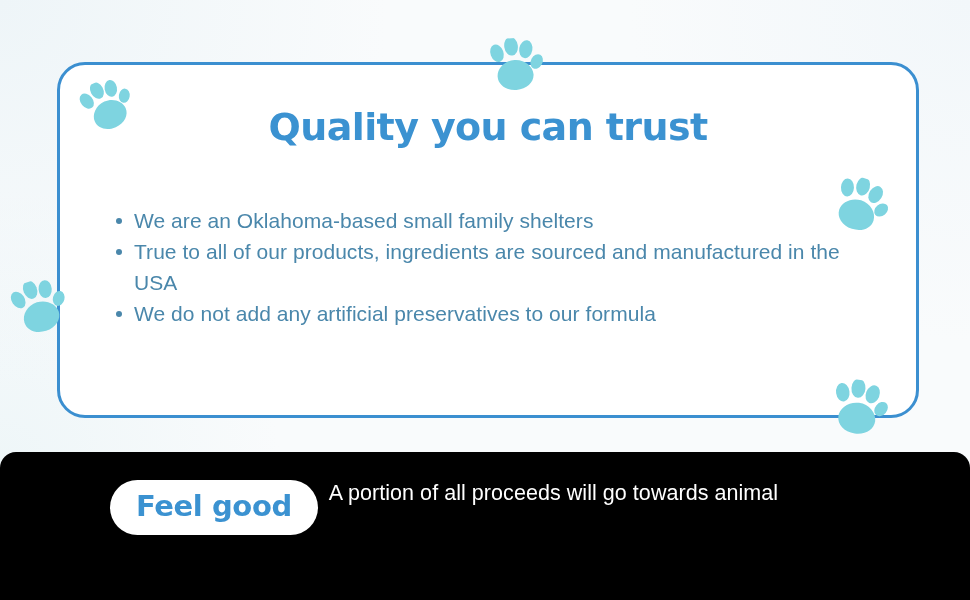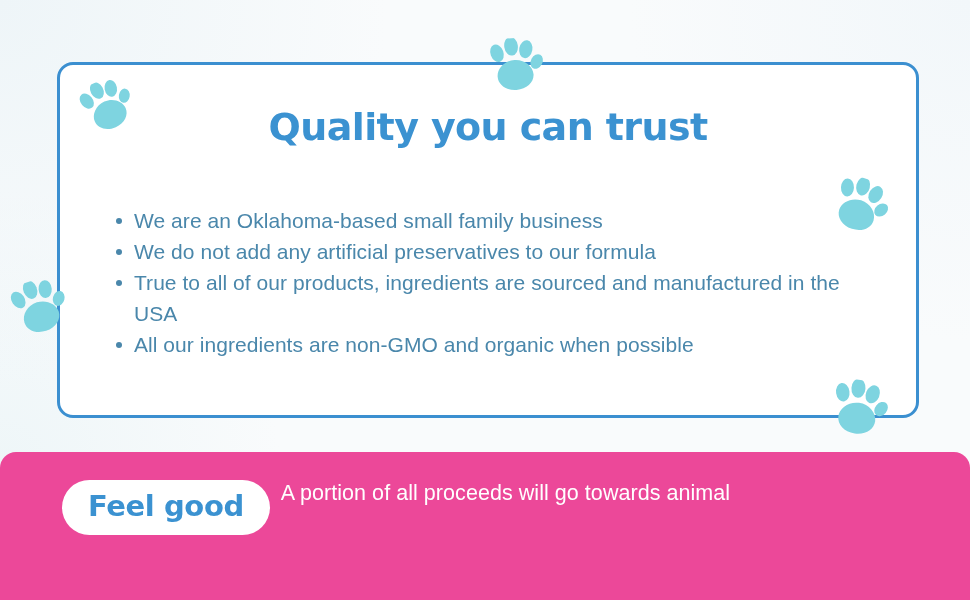--- a/index.html
+++ b/index.html
@@ -30,21 +30,21 @@
 
   
   .trust-card {
     position: absolute;
     left: 57px;
     top: 62px;
     width: 862px;
     height: 356px;
     background: #ffffff;
     border: 3px solid #3b8fd0;
-    border-radius: 16px;
+    border-radius: 28px;
     z-index: 2;
   }
 
   .card-title {
     position: absolute;
     left: 0;
     right: 0;
     top: 40px;
     text-align: center;
     font-family: "DejaVu Sans", sans-serif;
@@ -97,26 +97,27 @@
   .paw-left-edge  { left: 8px;   top: 280px; width: 62px;  height: 58px;  transform: rotate(-18deg); }
   .paw-bottom-r   { left: 826px; top: 380px; width: 64px;  height: 60px;  transform: rotate(8deg); }
 
   
   .feel-good-banner {
     position: absolute;
     left: 0;
     top: 452px;
     width: 970px;
     height: 148px;
-    background: #ec4899;
+    background: #000000;
     border-radius: 16px 16px 0 0;
     z-index: 3;
     display: flex;
     align-items: flex-start;
     padding-top: 26px;
+    padding-left: 48px;
   }
 
   .feel-good-pill {
     flex: 0 0 auto;
     margin-left: 62px;
     margin-top: 2px;
     background: #ffffff;
     border-radius: 30px;
     padding: 9px 26px 12px 26px;
     font-family: "DejaVu Sans", sans-serif;
@@ -140,24 +141,23 @@
 </style>
 </head>
 <body>
 
 <div class="bg-wash"></div>
 
 <section class="trust-card">
   <h1 class="card-title">Quality you can trust</h1>
 
   <ul class="bullet-list">
-    <li class="bullet-item">We are an Oklahoma-based small family business</li>
+    <li class="bullet-item">We are an Oklahoma-based small family shelters</li>
+    <li class="bullet-item">True to all of our products, ingredients are sourced and manufactured in the USA</li>
     <li class="bullet-item">We do not add any artificial preservatives to our formula</li>
-    <li class="bullet-item">True to all of our products, ingredients are sourced and manufactured in the USA</li>
-    <li class="bullet-item">All our ingredients are non-GMO and organic when possible</li>
   </ul>
 </section>
 
 <div class="paw paw-top-center">
   <svg viewBox="0 0 62 58" xmlns="http://www.w3.org/2000/svg" aria-hidden="true">
     <g fill="#7ed4e0">
       <ellipse cx="14" cy="14" rx="6.5" ry="9" transform="rotate(-16 14 14)"></ellipse>
       <ellipse cx="28.5" cy="8" rx="6.8" ry="9.4" transform="rotate(-4 28.5 8)"></ellipse>
       <ellipse cx="43" cy="12" rx="6.6" ry="9" transform="rotate(14 43 12)"></ellipse>
       <ellipse cx="53" cy="25" rx="5.8" ry="7.6" transform="rotate(32 53 25)"></ellipse>

